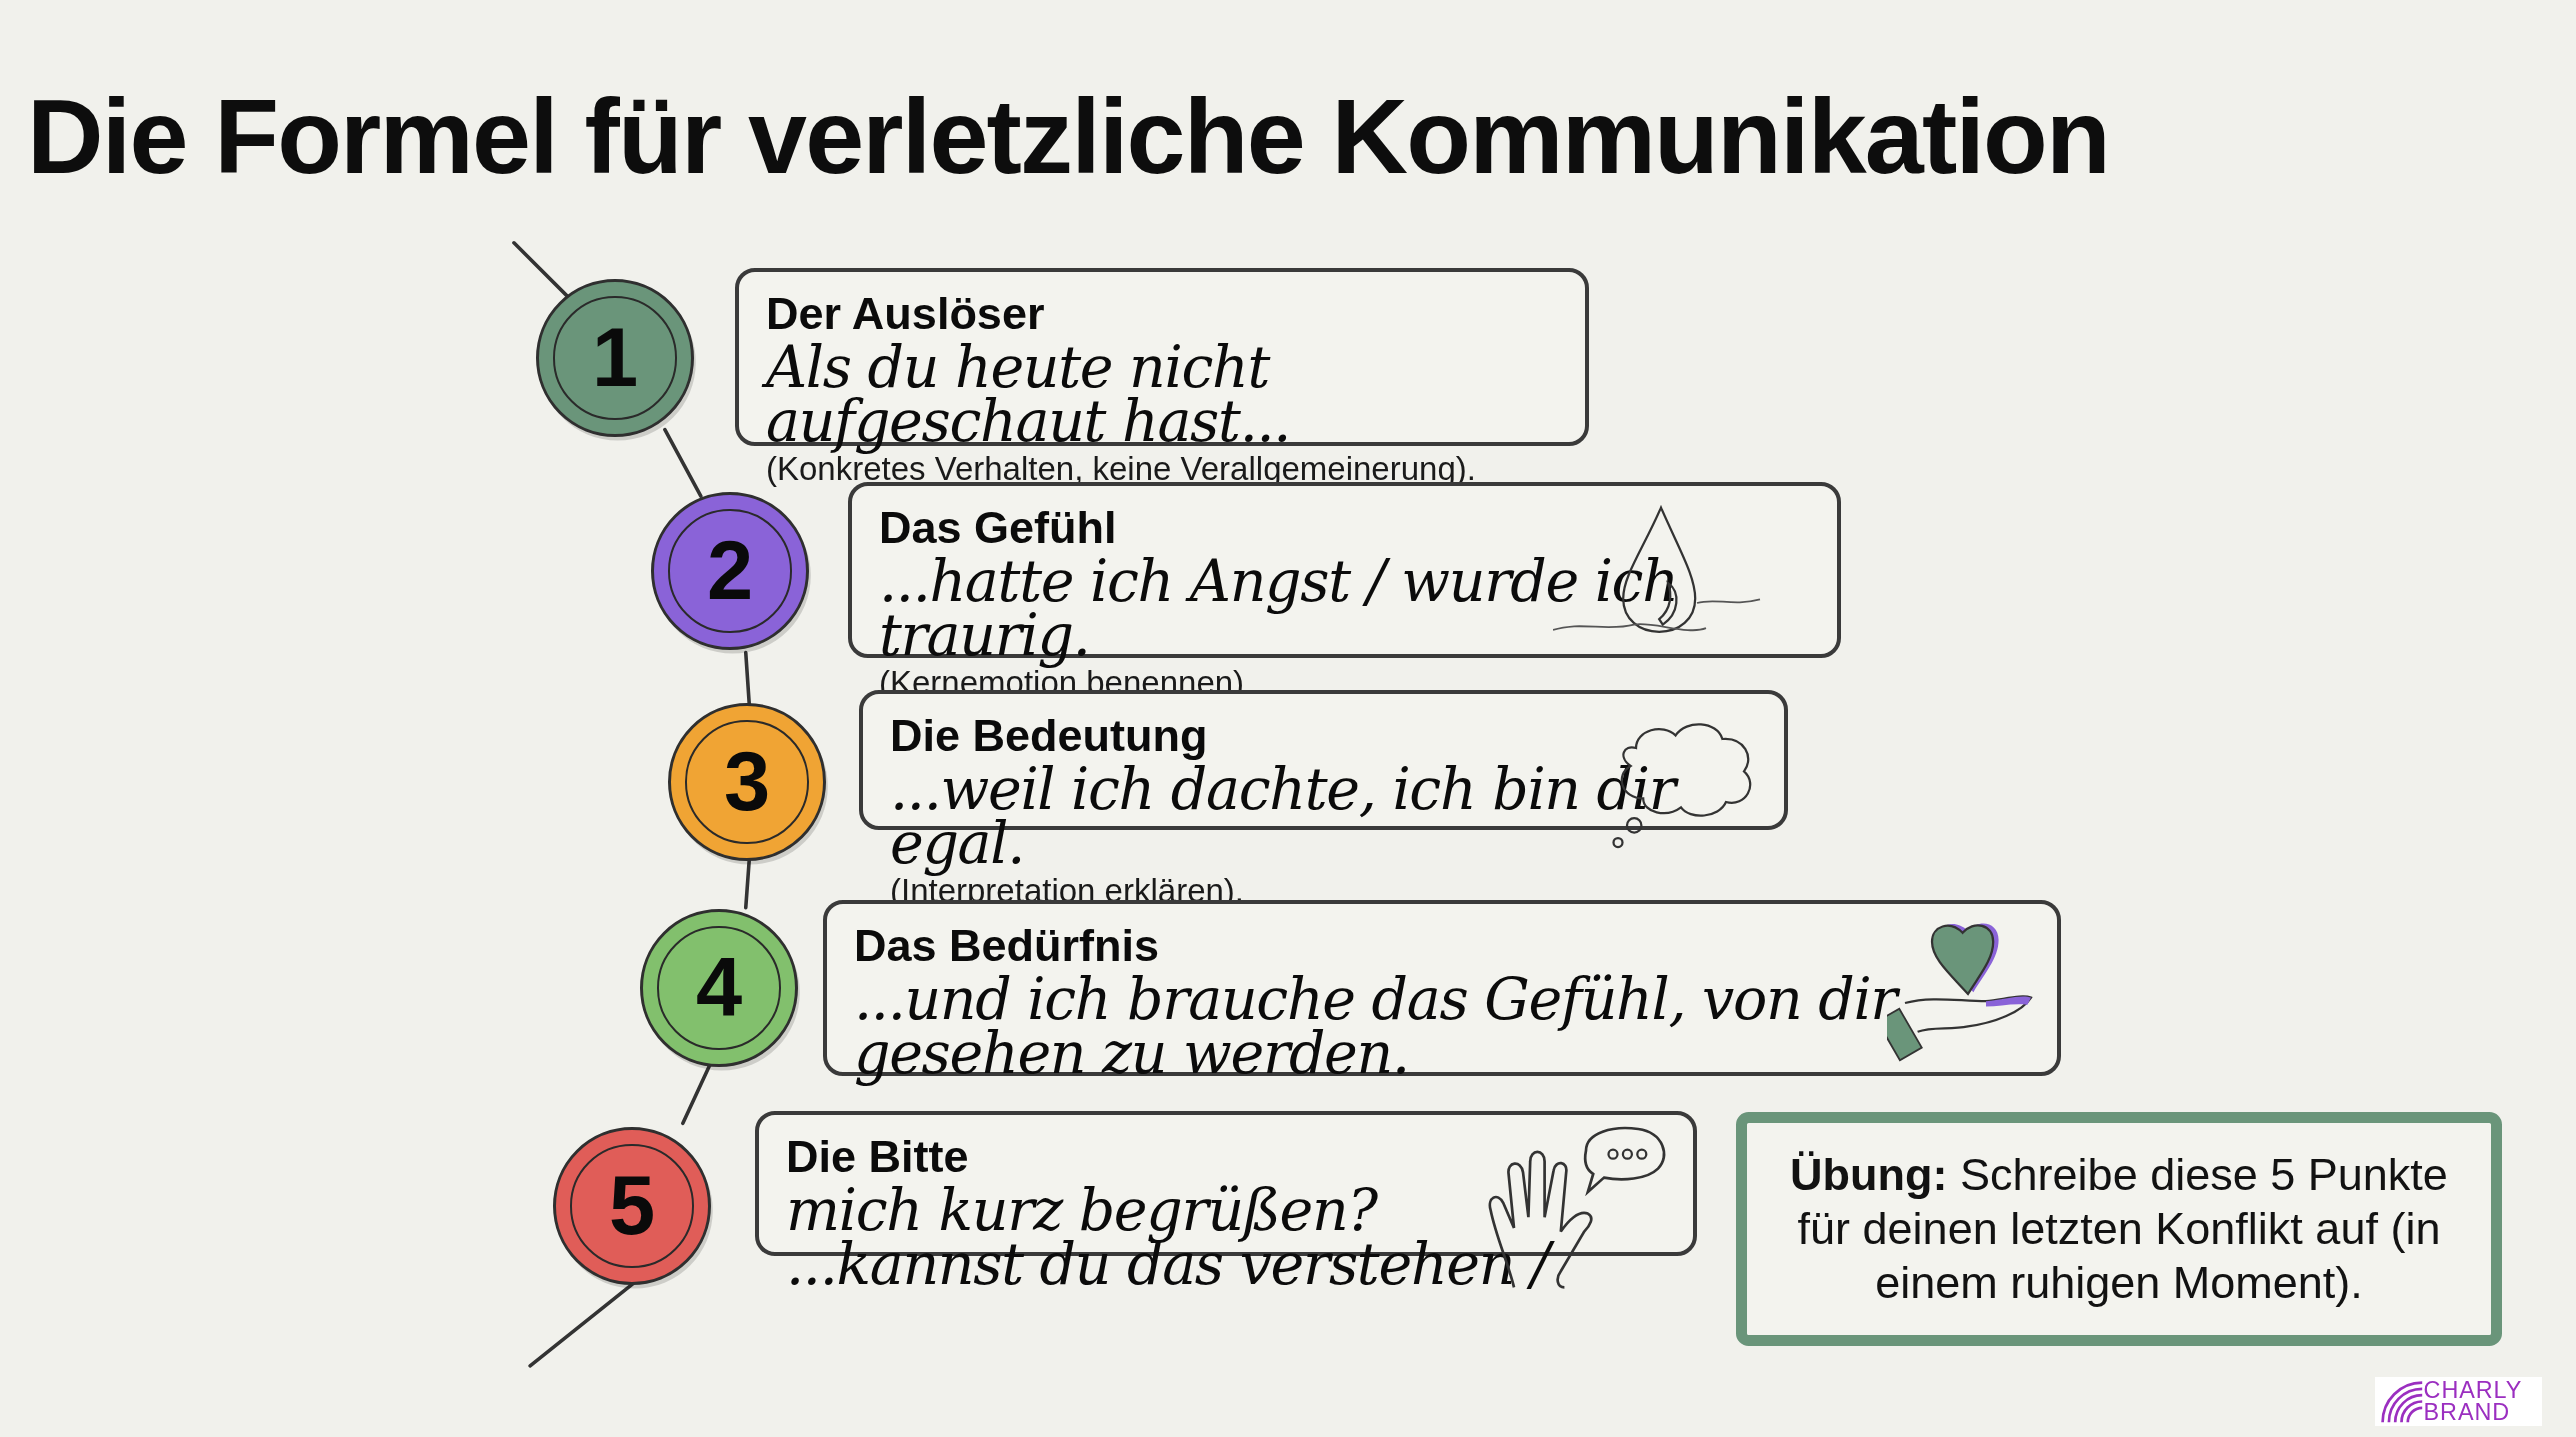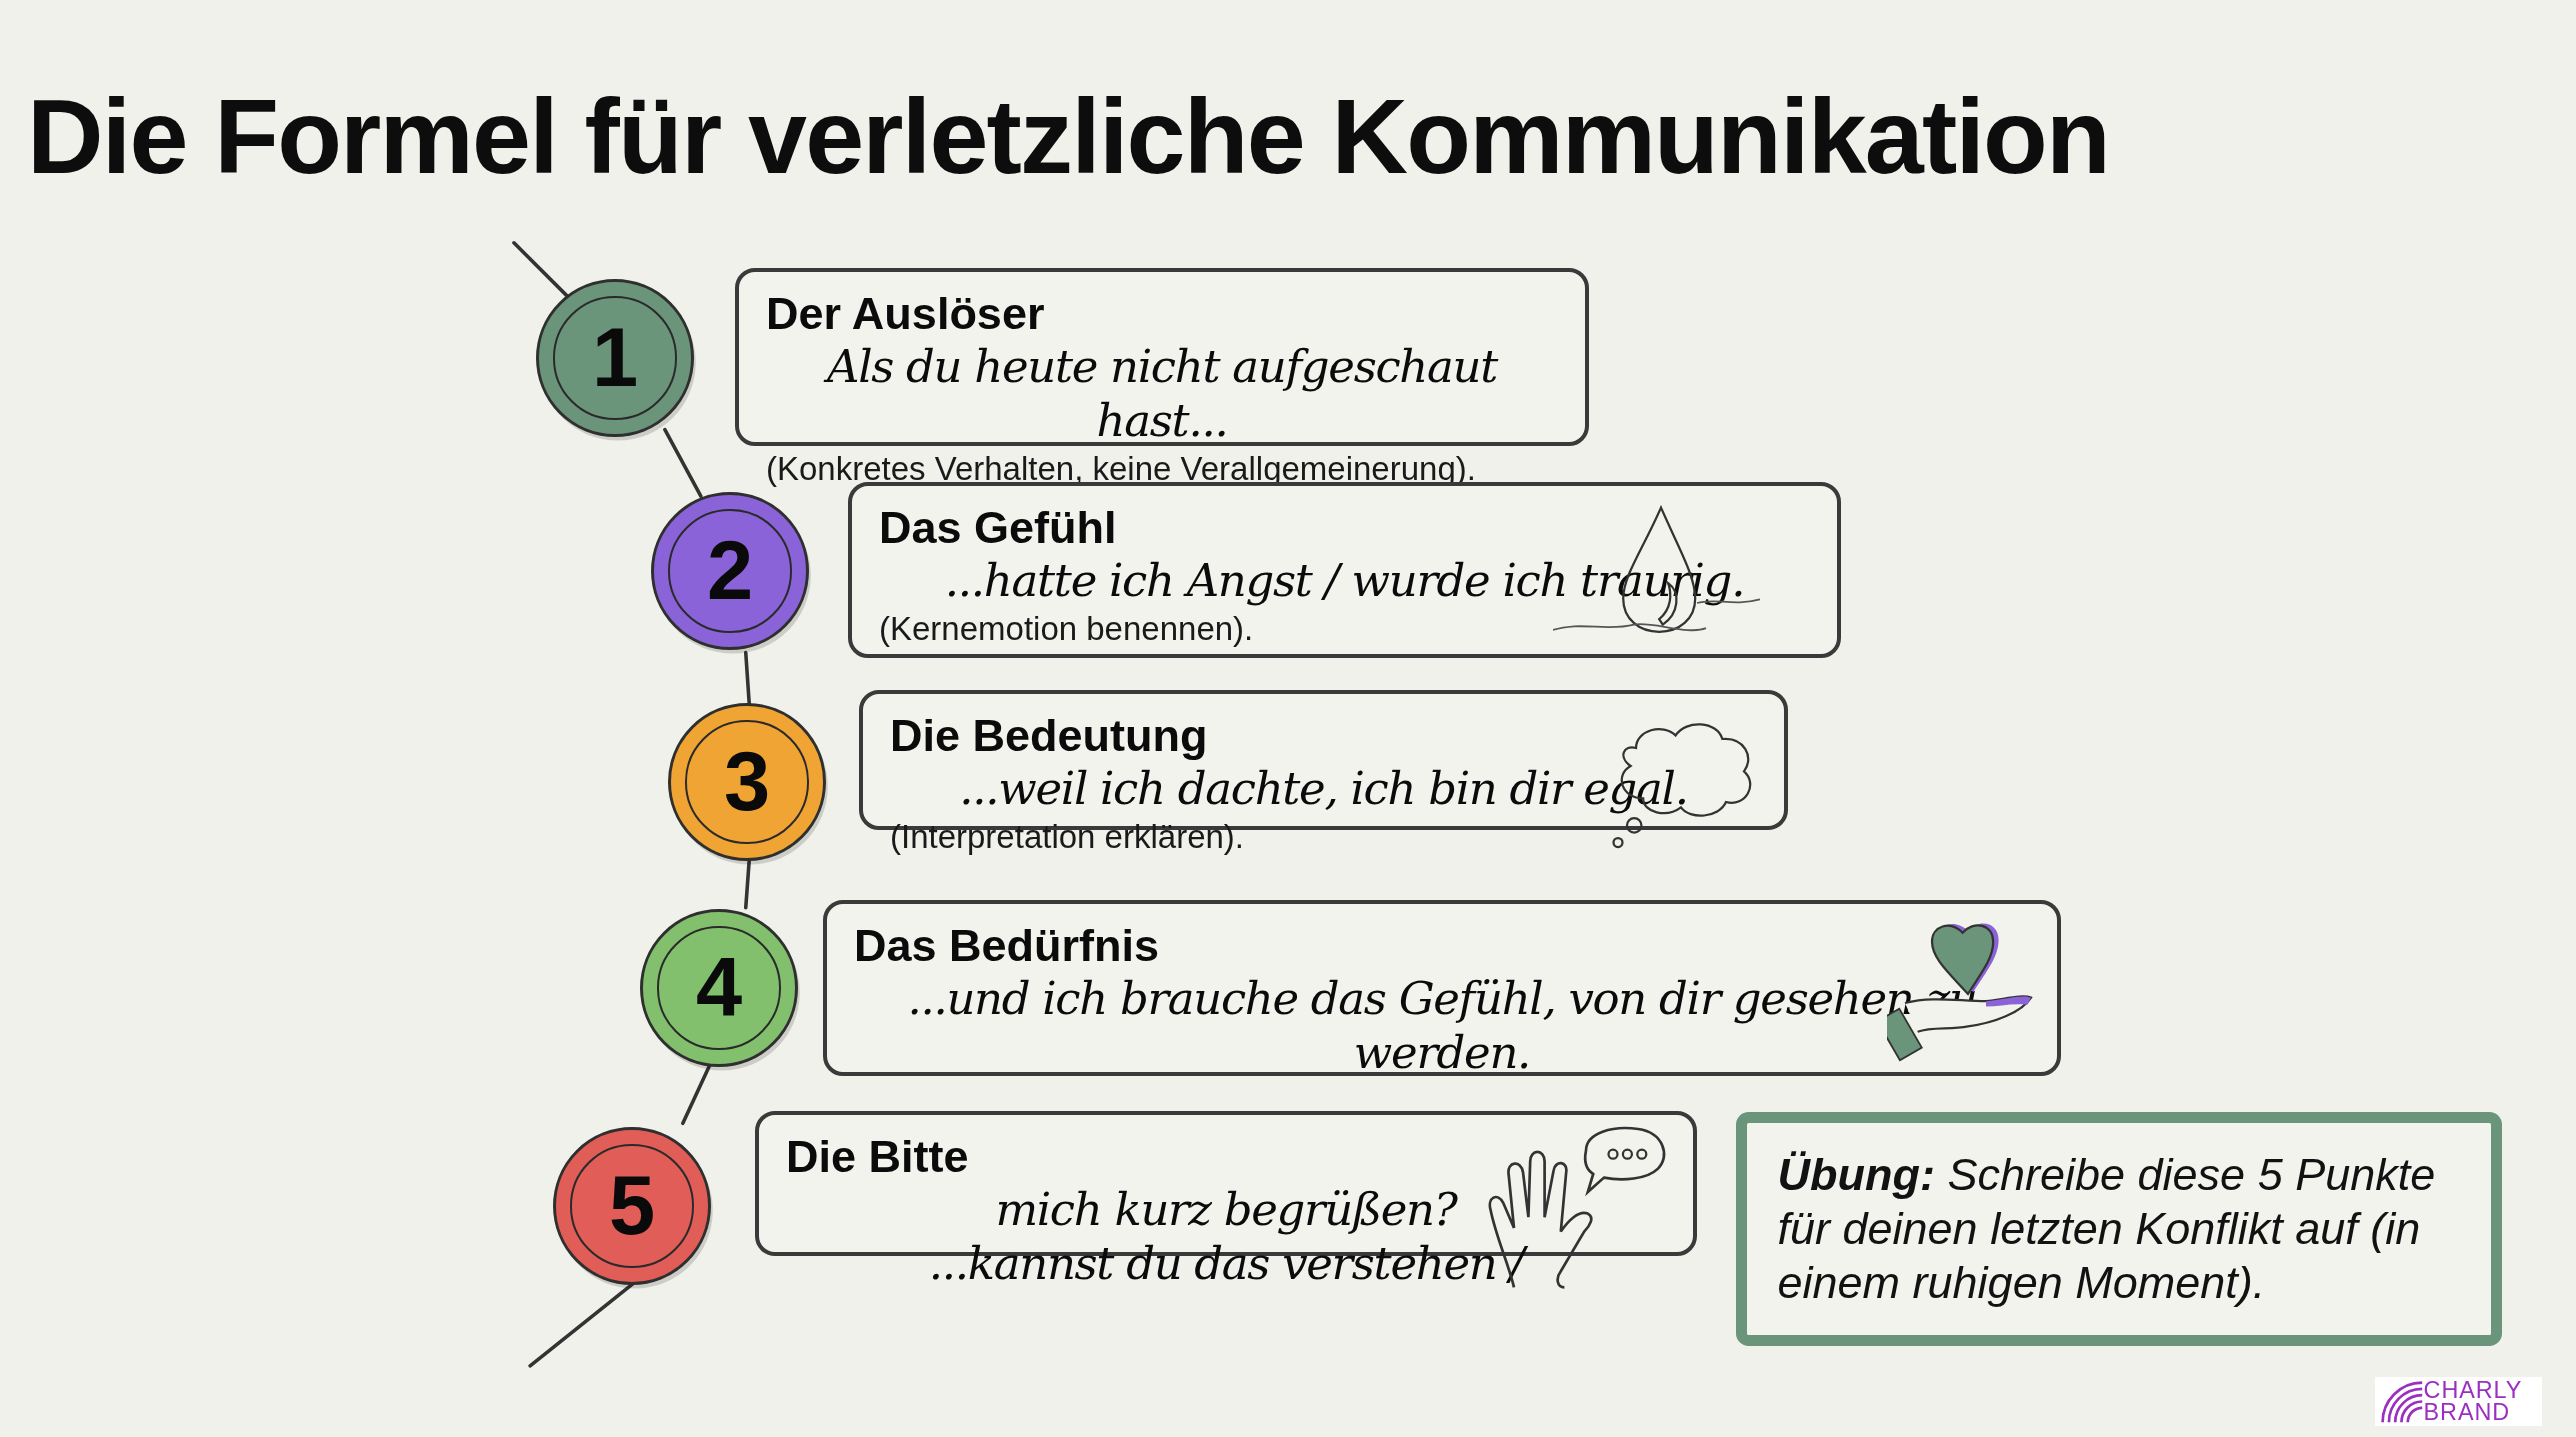--- a/index.html
+++ b/index.html
@@ -30,29 +30,29 @@
     font-family:"Liberation Sans", sans-serif;
   }
   .card {
     position:absolute; box-sizing:border-box;
     border:4.5px solid #3a3a3a; border-radius:20px; background:#f3f3ee;
     padding:16px 27px 0 27px;
   }
   .card .head { font-size:45px; font-weight:700; line-height:52px; color:#0b0b0b; }
   .card .quote {
     font-family:"DejaVu Serif", serif; font-style:italic;
-    font-size:45px; line-height:54px; color:#0b0b0b; letter-spacing:-1.3px;text-align:center;
+    font-size:57px; line-height:54px; color:#0b0b0b; letter-spacing:-1.3px;
   }
   .card .note { font-size:33px; line-height:41px; color:#1a1a1a; }
   .illus { position:absolute; }
   .exercise {
     position:absolute; left:1736px; top:1112px; width:766px; height:234px;
     box-sizing:border-box; border:11.7px solid #6a957a; border-radius:12.6px;
     background:#f3f3ee; display:flex; align-items:center; justify-content:center;
-    font-size:45px; line-height:54px; color:#121212;font-style:italic;
+    text-align:center; font-size:45px; line-height:54px; color:#121212;
   }
   .exercise b { font-weight:700; }
   .logo {
     position:absolute; left:2375px; top:1377px; width:167px; height:49px;
     background:#ffffff; display:flex; align-items:center;
   }
   .logo .words { font-size:23.4px; line-height:21.6px; color:#9b2fc0; font-weight:400; letter-spacing:0.9px; }
 </style>
 </head>
 <body>

